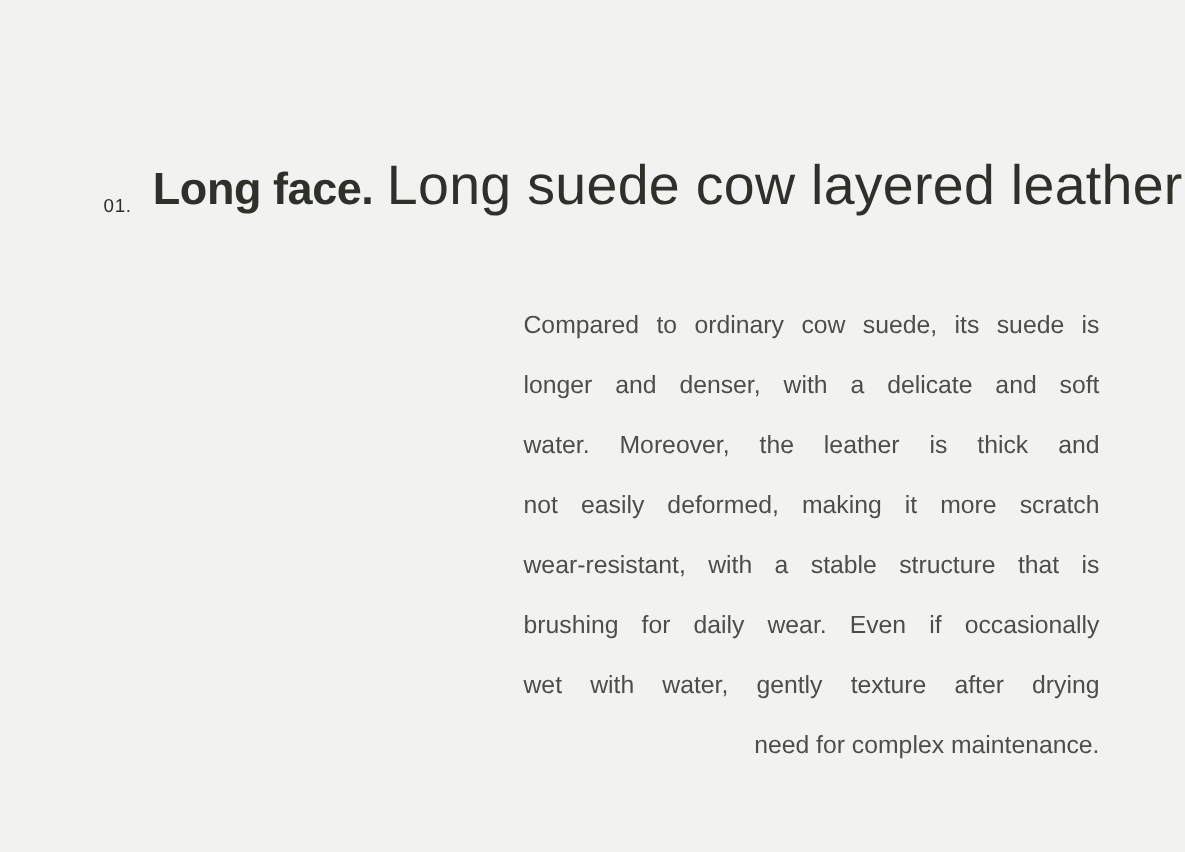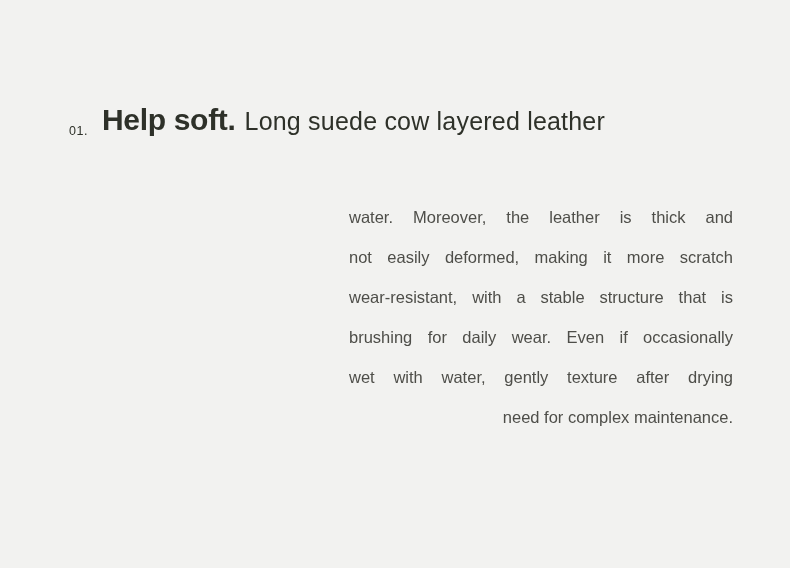--- a/index.html
+++ b/index.html
@@ -32,21 +32,21 @@
     margin-right: 14px;
     transform: translateY(5px);
   }
   .title-bold {
     font-size: 30px;
     font-weight: 700;
     letter-spacing: -0.3px;
     margin-right: 9px;
   }
   .title-regular {
-    font-size: 25px;
+    font-size: 37px;
     font-weight: 400;
     letter-spacing: 0.2px;
   }
   .para {
     position: absolute;
     left: 349px;
     top: 197px;
     width: 384px;
     color: var(--body, #4e4e49);
     font-size: 16.5px;
@@ -63,25 +63,27 @@
     text-align-last: right;
   }
 </style>
 </head>
 <body>
 
 <div class="page">
 
   <div class="heading">
     <span class="idx">01.</span>
-    <span class="title-bold">Help soft.</span>
+    <span class="title-bold">Long face.</span>
     <span class="title-regular">Long suede cow layered leather</span>
   </div>
 
   <div class="para">
+    <div class="line">Compared to ordinary cow suede, its suede is</div>
+    <div class="line">longer and denser, with a delicate and soft</div>
     <div class="line">water. Moreover, the leather is thick and</div>
     <div class="line">not easily deformed, making it more scratch</div>
     <div class="line">wear-resistant, with a stable structure that is</div>
     <div class="line">brushing for daily wear. Even if occasionally</div>
     <div class="line">wet with water, gently texture after drying</div>
     <div class="line last">need for complex maintenance.</div>
   </div>
 
 </div>
 

